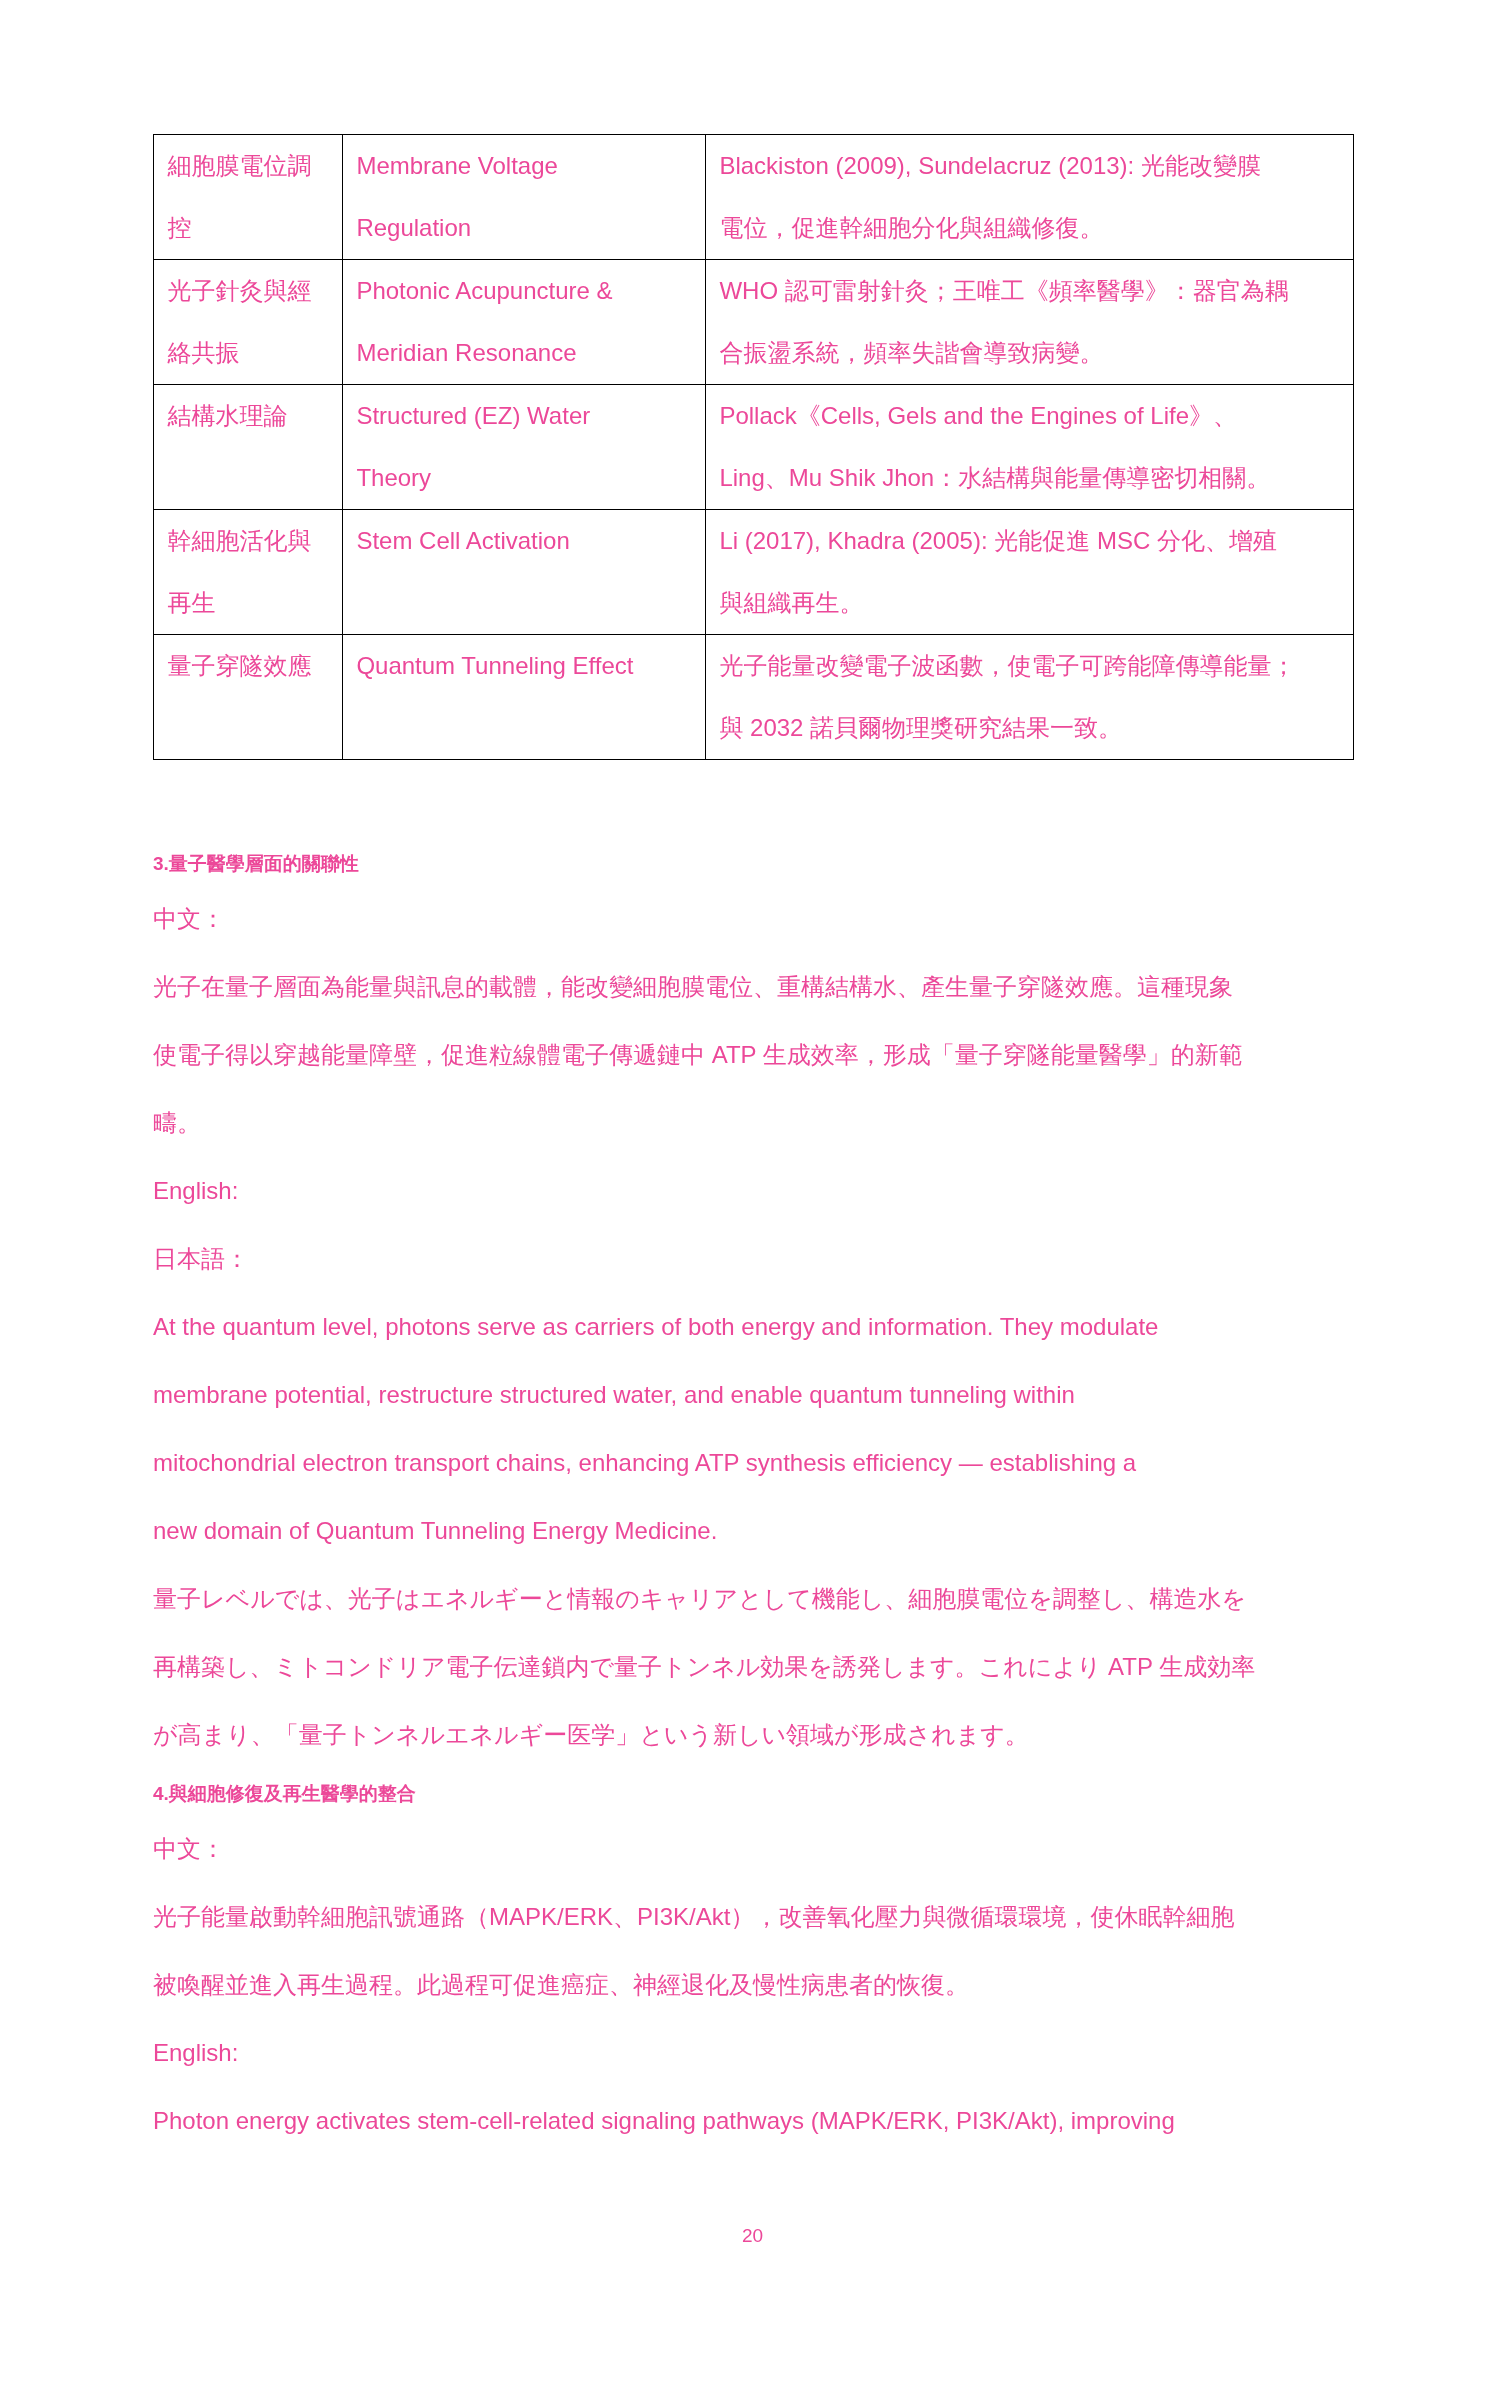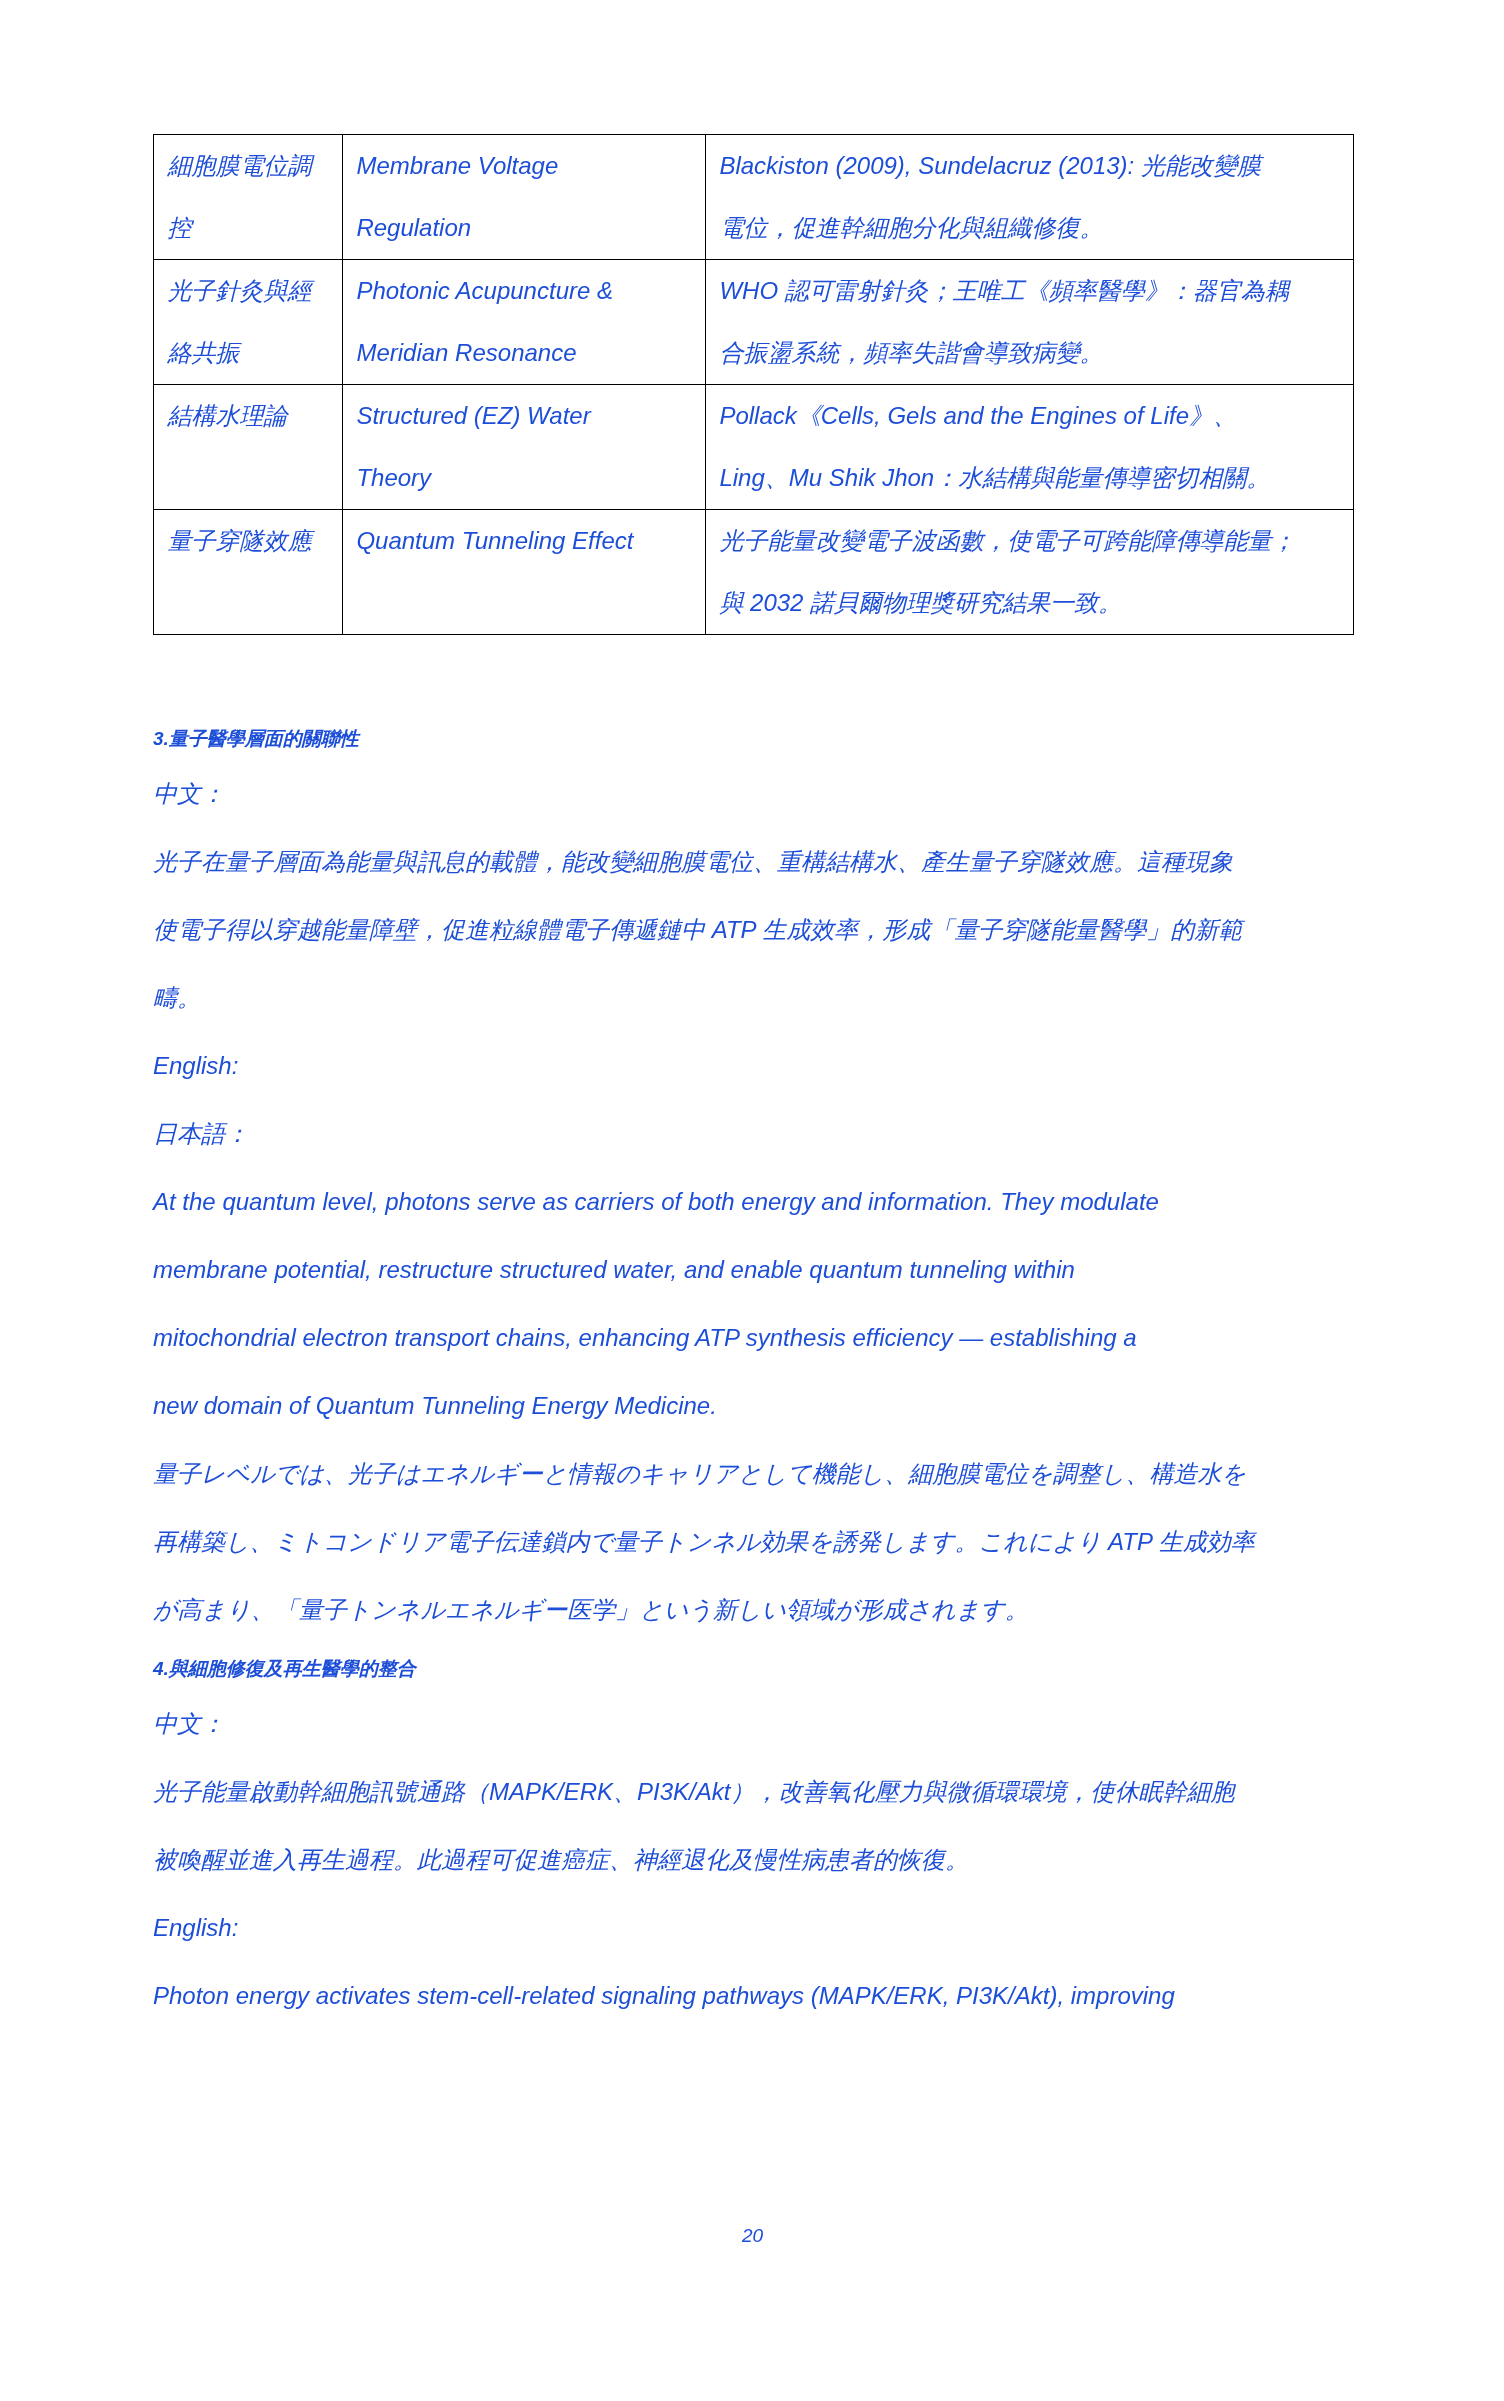--- a/index.html
+++ b/index.html
@@ -5,24 +5,23 @@
   html, body {
     margin: 0;
     padding: 0;
     background: #ffffff;
   }
   .page {
     position: relative;
     width: 1505px;
     height: 2401px;
     background: #ffffff;
-    color: #1d4ed8;
+    color: #ec4899;
     font-family: "Liberation Sans", "DejaVu Sans", sans-serif;
     overflow: hidden;
-    font-style: italic;
   }
   .content {
     position: absolute;
     left: 153px;
     top: 134px;
     width: 1200px;
   }
   table.ref-table {
     border-collapse: collapse;
     width: 100%;
@@ -101,20 +100,27 @@
 合振盪系統，頻率失諧會導致病變。</td>
         </tr>
         <tr>
           <td>結構水理論</td>
           <td>Structured (EZ) Water
 Theory</td>
           <td>Pollack《Cells, Gels and the Engines of Life》、
 Ling、Mu Shik Jhon：水結構與能量傳導密切相關。</td>
         </tr>
         <tr>
+          <td>幹細胞活化與
+再生</td>
+          <td>Stem Cell Activation</td>
+          <td>Li (2017), Khadra (2005):  光能促進 MSC 分化、增殖
+與組織再生。</td>
+        </tr>
+        <tr>
           <td>量子穿隧效應</td>
           <td>Quantum Tunneling Effect</td>
           <td>光子能量改變電子波函數，使電子可跨能障傳導能量；
 與 2032 諾貝爾物理獎研究結果一致。</td>
         </tr>
       </tbody>
     </table>
 
     <h2 class="heading h3">3.量子醫學層面的關聯性</h2>
 

